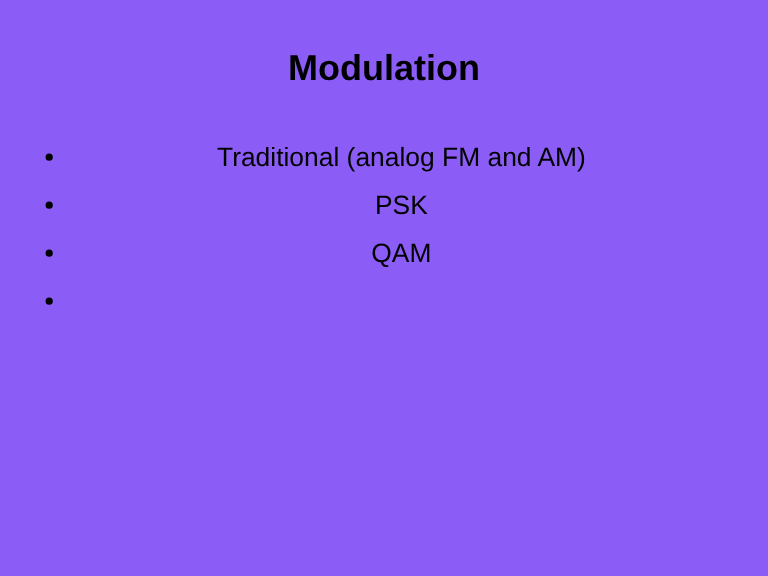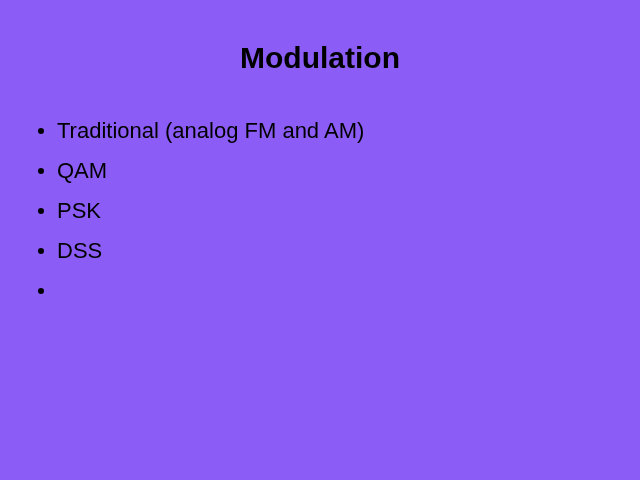--- a/index.html
+++ b/index.html
@@ -36,20 +36,21 @@
     white-space: nowrap;
   }
   .bullet-list {
     position: absolute;
     top: 111px;
     left: 32px;
     width: 580px;
     margin: 0;
     padding: 0;
     list-style: none;
+    text-align: center;
   }
   .bullet-item {
     position: relative;
     display: block;
     height: 40px;
     line-height: 40px;
     padding-left: 25px;
     font-size: 22px;
     font-weight: normal;
     color: #000000;
@@ -77,32 +78,28 @@
 
   <ul class="bullet-list">
 
     <li class="bullet-item">
       <span class="bullet-marker"></span>
       <span class="bullet-text">Traditional (analog FM and AM)</span>
     </li>
 
     <li class="bullet-item">
       <span class="bullet-marker"></span>
-      <span class="bullet-text">QAM</span>
-    </li>
-
-    <li class="bullet-item">
-      <span class="bullet-marker"></span>
       <span class="bullet-text">PSK</span>
     </li>
 
     <li class="bullet-item">
       <span class="bullet-marker"></span>
-      <span class="bullet-text">DSS</span>
+      <span class="bullet-text">QAM</span>
     </li>
+
 
     <li class="bullet-item">
       <span class="bullet-marker"></span>
     </li>
 
   </ul>
 
 </div>
 
 </body></html>

